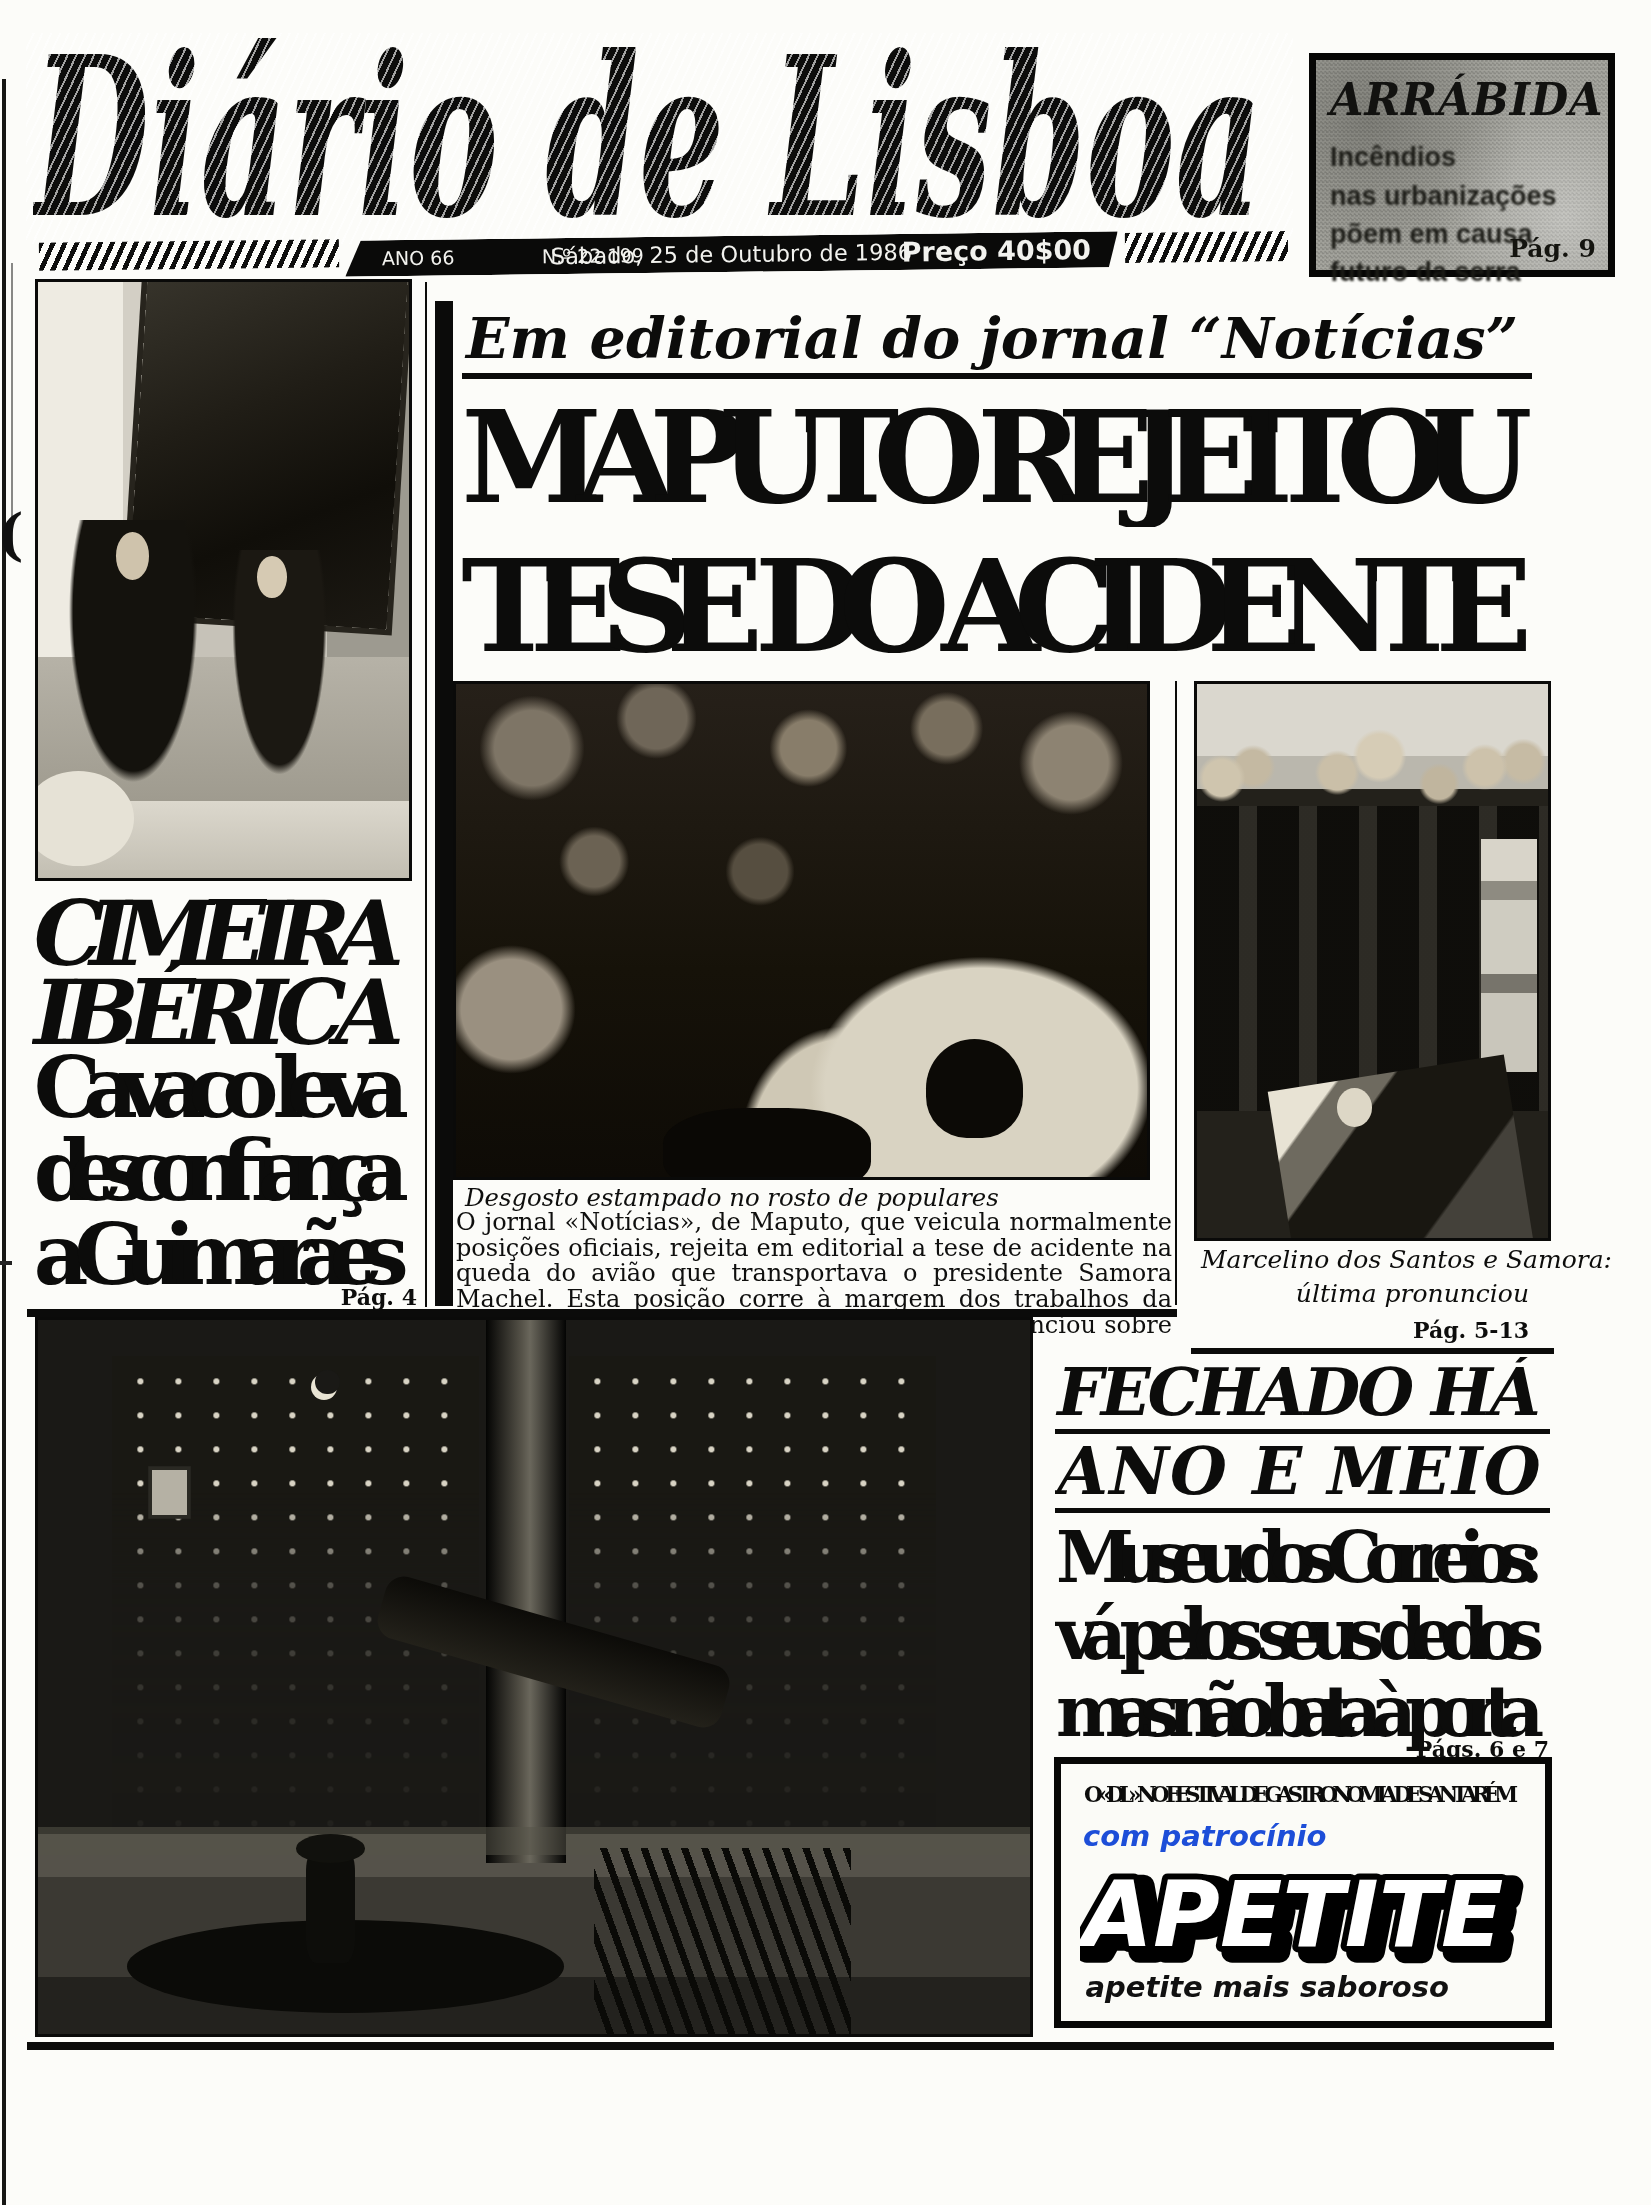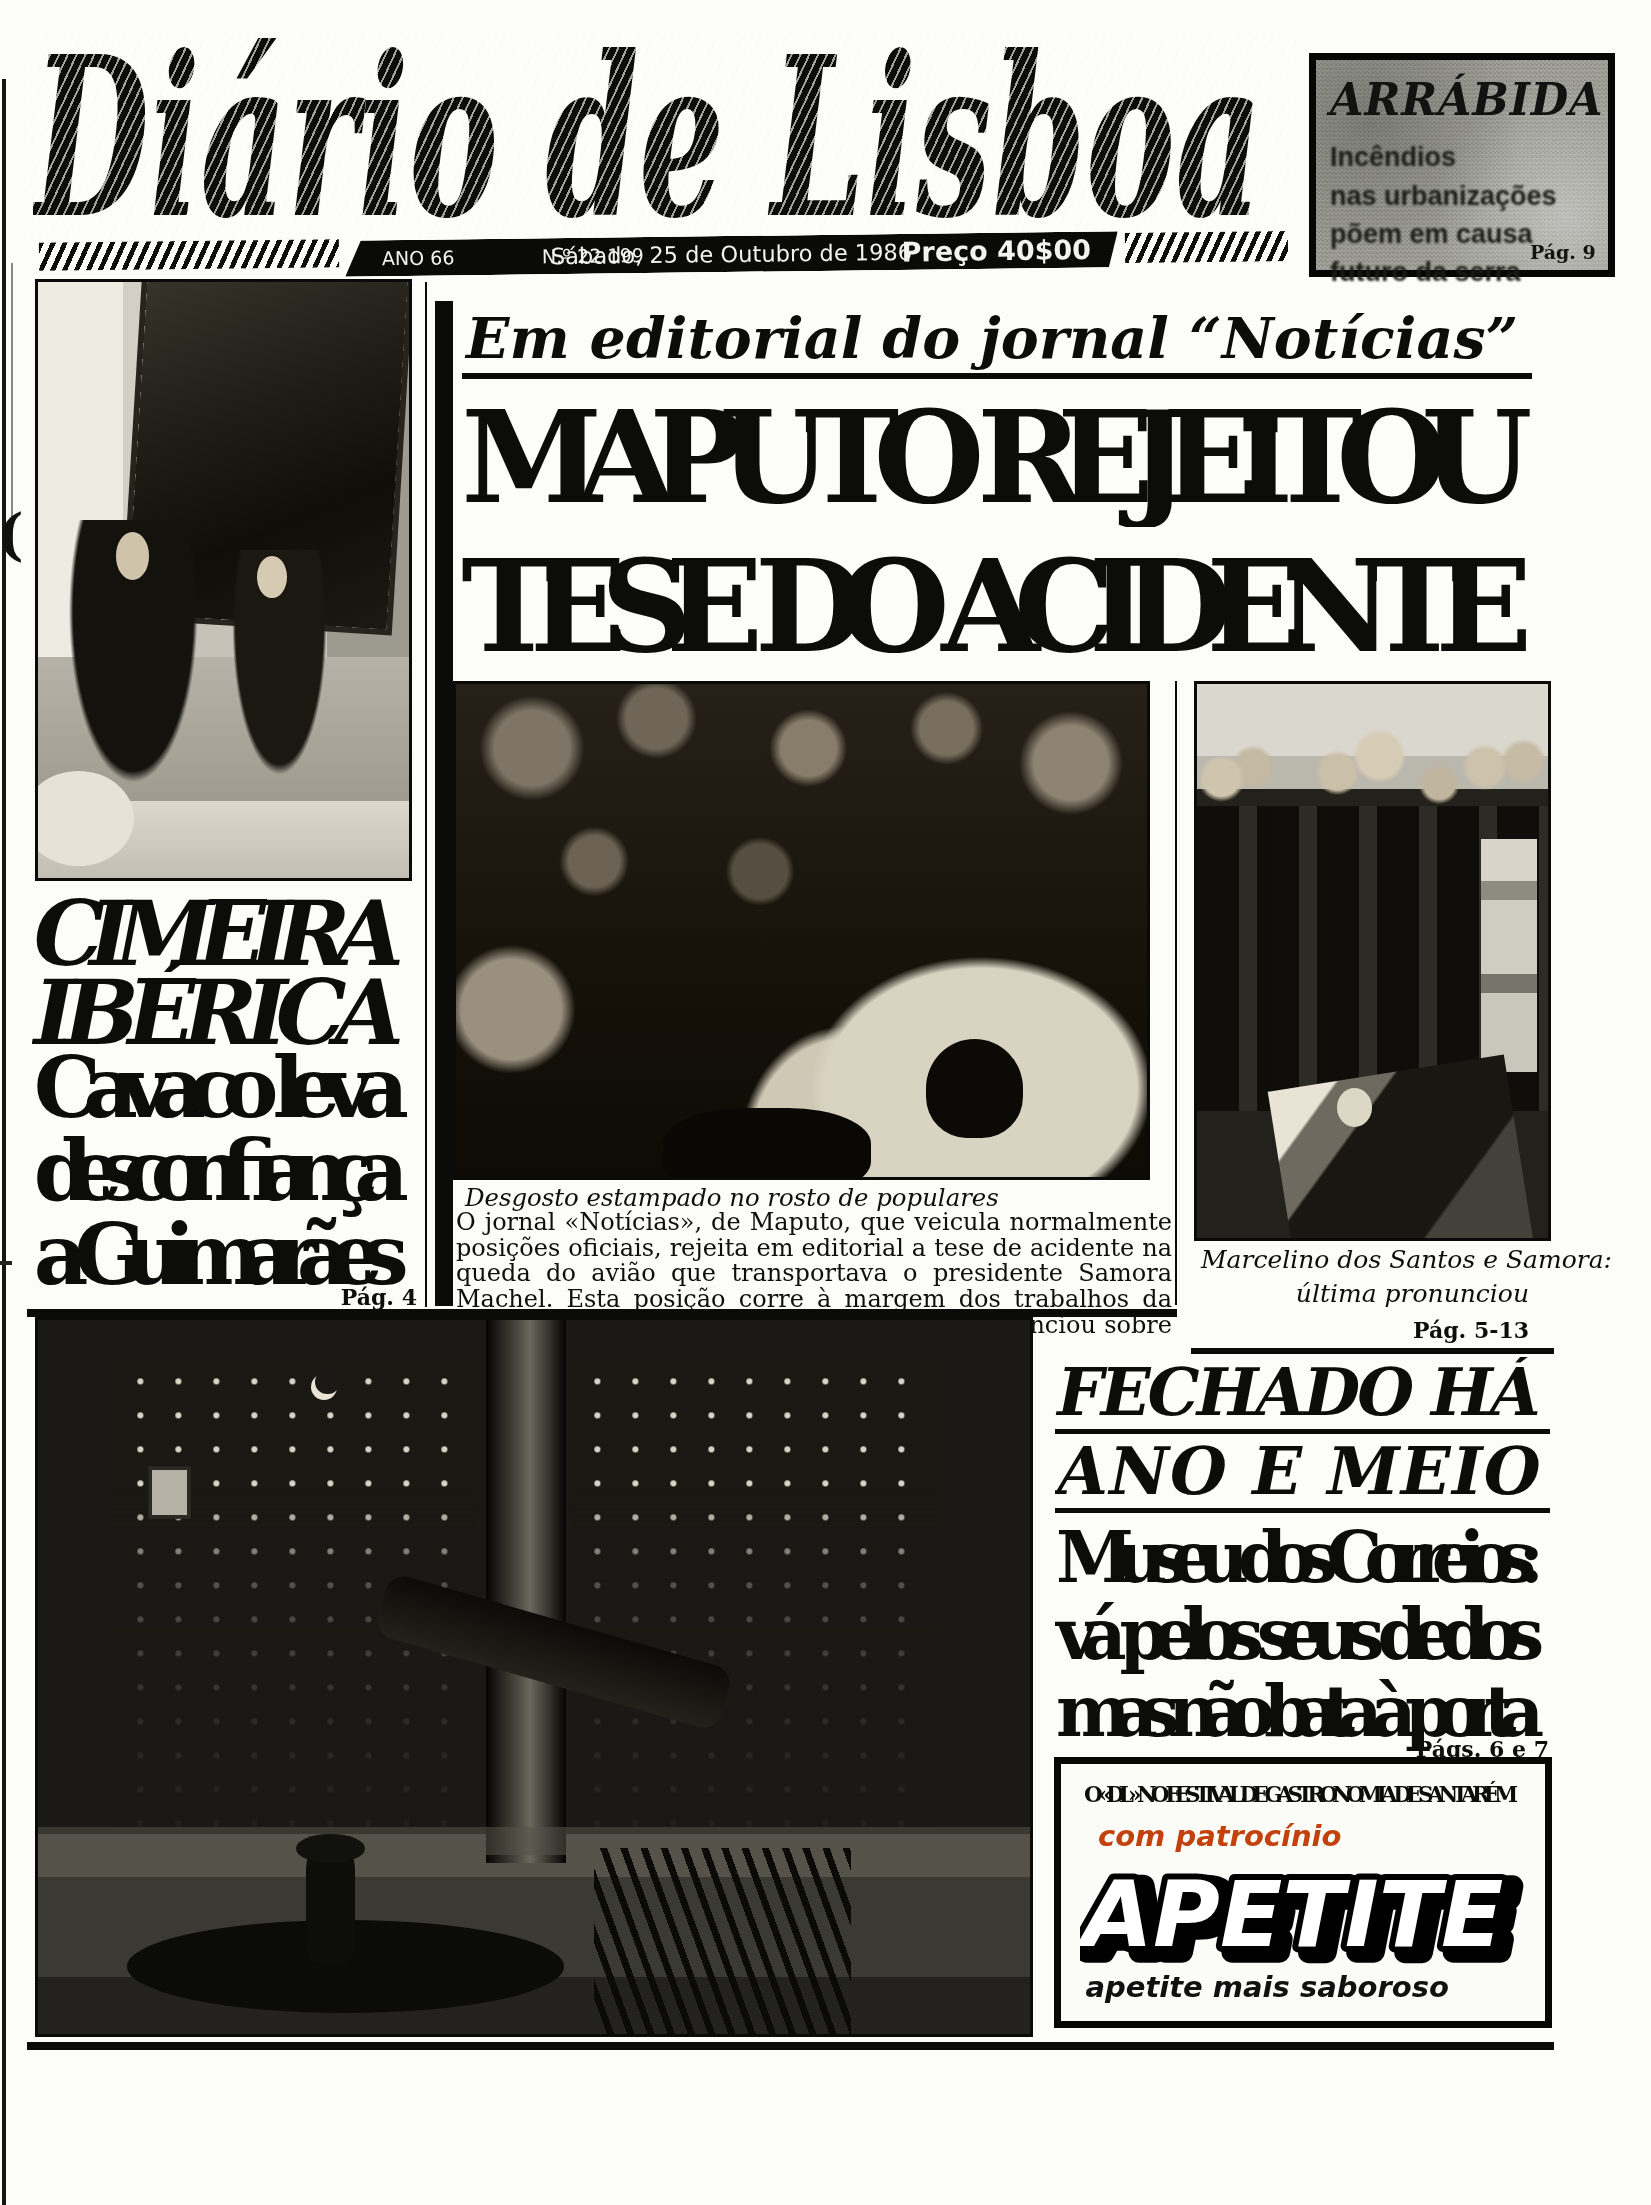--- a/index.html
+++ b/index.html
@@ -35,21 +35,21 @@
     background-color:#9d9d97;
     background-image:
       radial-gradient(circle at 18% 28%, rgba(30,30,25,.28), rgba(0,0,0,0) 55%),
       radial-gradient(circle at 85% 75%, rgba(255,255,255,.35), rgba(255,255,255,0) 45%),
       repeating-conic-gradient(#8e8e88 0% 25%, #a7a7a0 25% 50%);
     background-size:auto,auto,4.2px 4.2px;box-sizing:border-box;padding:13px 14px;}
   .arrabida-title{font-size:45px;font-weight:bold;font-style:italic;color:#121210;
     letter-spacing:0.9px;transform:scaleX(.96);transform-origin:left;filter:blur(0.7px);white-space:nowrap;}
   .arrabida-lines{margin-top:12.2px;font-family:"Liberation Sans",sans-serif;font-weight:bold;
     font-size:27px;line-height:1.42;color:#1b1b16;filter:blur(1.1px);}
-  .arrabida-page{position:absolute;right:12.2px;bottom:7.5px;font-size:19px;font-weight:bold;
+  .arrabida-page{position:absolute;right:12.2px;bottom:7.5px;font-size:25px;font-weight:bold;
     color:#14140f;filter:blur(0.6px);}
 
   
   .photo{border:3.8px solid #0a0a09;overflow:hidden;background:#c9c6bf;}
   
   .pm-wall{position:absolute;inset:0;background:linear-gradient(90deg,#eeebe2 0 23%,#d3cfc5 23% 31%,#c6c2b8 31% 78%,#9d9a90 78% 100%);}
   .pm-painting{position:absolute;left:27%;top:-5%;width:70%;height:62%;transform:rotate(3.5deg);
     background:linear-gradient(155deg,#3b382f,#201d16 42%,#100e09 70%,#1c1913);box-shadow:0 0 0 5.6px #27241d;}
   .pm-sofa{position:absolute;left:0;top:63%;width:100%;height:24%;background:linear-gradient(#b6b2a7,#9f9b8f);}
   .pm-fig1{position:absolute;left:6%;top:40%;width:38%;height:48%;
@@ -121,22 +121,22 @@
     background:linear-gradient(#0c0b08,#23211a);border-radius:19px;}
 
   
   .caption{font-style:italic;font-size:24.4px;color:#0e0e0d;white-space:nowrap;}
   .body-text{font-size:24px;line-height:1.07;text-align:justify;color:#0f0f0e;}
   .rcaption{text-align:right;font-style:italic;font-size:25px;white-space:nowrap;}
   .pageref{font-weight:bold;font-size:22px;color:#0d0d0c;}
 
   
   .adbox{left:1054px;top:1757px;width:498px;height:271px;border:7.5px solid #070706;background:#fbfbf7;box-sizing:border-box;padding-left:11px;}
-  .ad-sponsor{position:absolute;left:37px;top:55px;font-family:"DejaVu Sans",sans-serif;
-    font-weight:bold;font-style:italic;font-size:29px;color:#c2410c;}
+  .ad-sponsor{position:absolute;left:22px;top:55px;font-family:"DejaVu Sans",sans-serif;
+    font-weight:bold;font-style:italic;font-size:29px;color:#1d4ed8;}
   .ad-tagline{position:absolute;left:24.4px;top:206px;font-family:"DejaVu Sans",sans-serif;
     font-weight:bold;font-style:italic;font-size:29px;color:#111;}
 
   
   .edge1{left:2.3px;top:79px;width:3.3px;height:2126px;background:#161614;}
   .edge2{left:11.3px;top:263px;width:1.4px;height:282px;background:#3a3a38;opacity:.6;}
   .bracket{left:-2.8px;top:501px;font-size:56px;font-weight:bold;color:#111;}
   .tick{left:0px;top:1261px;width:12.2px;height:3.8px;background:#222;}
 </style>
 </head>

